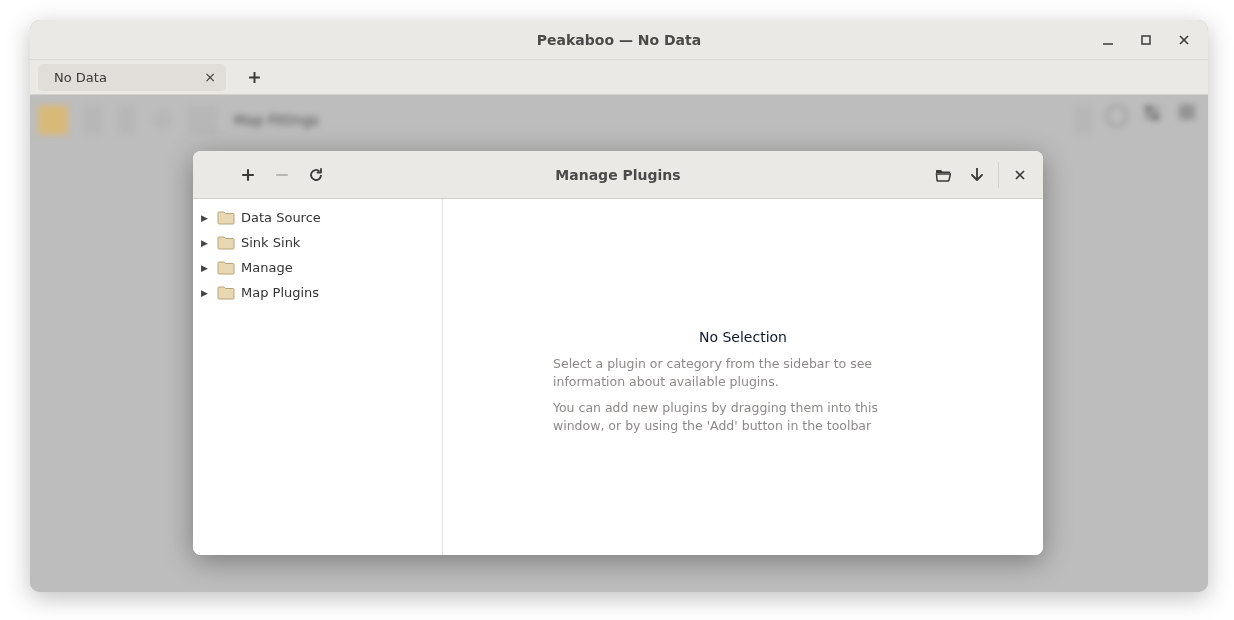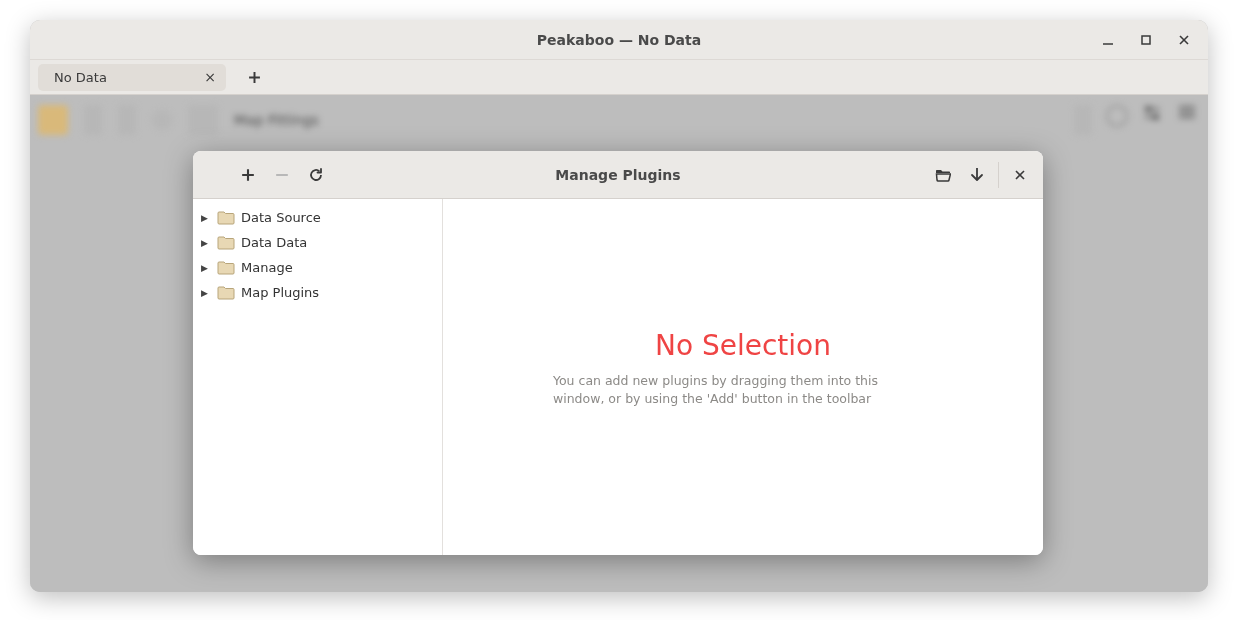--- a/index.html
+++ b/index.html
@@ -207,22 +207,22 @@
 
   .main-pane {
     flex: 1;
     display: flex;
     flex-direction: column;
     align-items: center;
     background: #fff;
     padding-top: 130px;
   }
   .no-sel-title {
-    color: #ef4444;
-    font-size: 28px;
+    color: #0f172a;
+    font-size: 14px;
   }
   .no-sel-text {
     color: #8c8a87;
     font-size: 12.5px;
     line-height: 1.45;
     margin-top: 10px;
     max-width: 400px;
   }
   .no-sel-text + .no-sel-text { margin-top: 8px; }
 
@@ -358,21 +358,21 @@
             <span class="tree-label">Data Source</span>
           </div>
 
           <div class="tree-row">
             <span class="tree-arrow">▶</span>
             <span class="folder-icon">
               <svg width="18" height="15" viewBox="0 0 18 15">
                   <path d="M1 3c0-.6.4-1 1-1h5l1.5 1.5H16c.6 0 1 .4 1 1V13c0 .6-.4 1-1 1H2c-.6 0-1-.4-1-1V3z" fill="#e8d8b4" stroke="#b8a57a" stroke-width="1"></path>
                 </svg>
             </span>
-            <span class="tree-label">Data Data</span>
+            <span class="tree-label">Sink Sink</span>
           </div>
 
           <div class="tree-row">
             <span class="tree-arrow">▶</span>
             <span class="folder-icon">
               <svg width="18" height="15" viewBox="0 0 18 15">
                   <path d="M1 3c0-.6.4-1 1-1h5l1.5 1.5H16c.6 0 1 .4 1 1V13c0 .6-.4 1-1 1H2c-.6 0-1-.4-1-1V3z" fill="#e8d8b4" stroke="#b8a57a" stroke-width="1"></path>
                 </svg>
             </span>
             <span class="tree-label">Manage</span>
@@ -386,20 +386,21 @@
                 </svg>
             </span>
             <span class="tree-label">Map Plugins</span>
           </div>
 
         </div>
 
         <div class="main-pane">
           <div class="no-sel-title">No Selection</div>
           <div style="width:380px">
+            <p class="no-sel-text">Select a plugin or category from the sidebar to see information about available plugins.</p>
             <p class="no-sel-text">You can add new plugins by dragging them into this window, or by using the 'Add' button in the toolbar</p>
           </div>
         </div>
       </div>
 
     </div>
 
   </div>
 
 </div>

